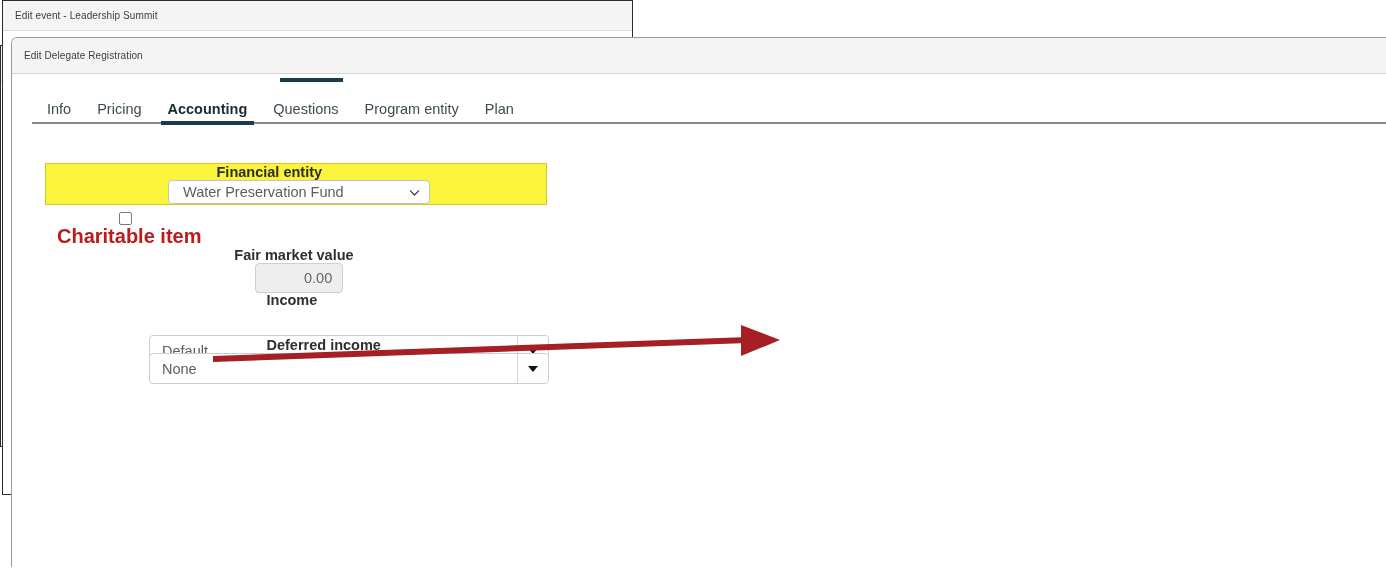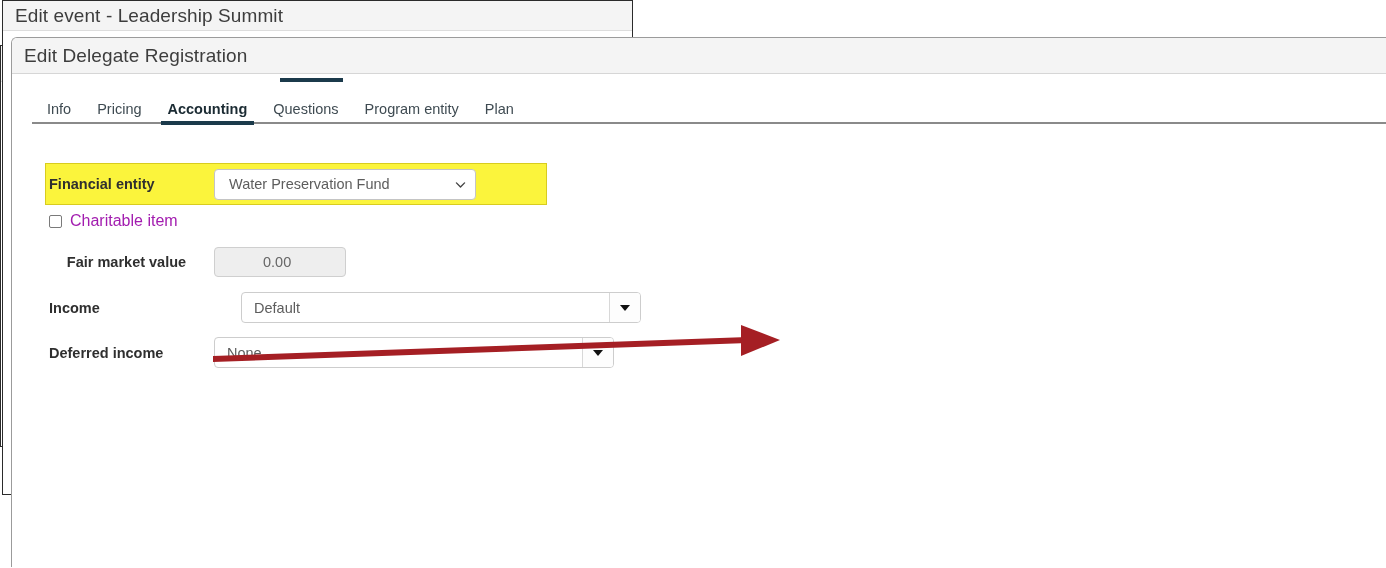--- a/index.html
+++ b/index.html
@@ -26,21 +26,21 @@
   .titlebar {
     background: #f4f4f4;
     border-bottom: 1px solid #dddddd;
     height: 30px;
     display: flex;
     align-items: center;
     padding-left: 12px;
     box-sizing: border-box;
   }
   .titlebar-text {
-    font-size: 19px;
+    font-size: 10px;
     color: #3d3d3d;
     letter-spacing: .1px;
   }
 
   
   .tabstrip {
     position: relative;
     display: flex;
     align-items: flex-end;
     padding-left: 44px;
@@ -84,20 +84,21 @@
     left: 2px;
     top: 0px;
     width: 631px;
     height: 495px;
   }
   #left-window .tabstrip { margin-top: 12px; }
 
   .form-row {
     display: flex;
     align-items: center;
+    flex-direction: column;
   }
   .field-label {
     font-size: 14.5px;
     color: #2f2f2f;
     font-weight: bold;
   }
 
   .select-box {
     border: 1px solid #c4c4c4;
     border-radius: 4px;
@@ -244,23 +245,23 @@
   .chk {
     width: 13px;
     height: 13px;
     border: 1px solid #7a7a7a;
     border-radius: 2px;
     background: #fff;
     box-sizing: border-box;
     display: inline-block;
   }
   .chk-label {
-    font-size: 16px;
-    color: #a21caf;
-    font-weight: normal;
+    font-size: 20px;
+    color: #b91c1c;
+    font-weight: bold;
   }
 
   .ro-input {
     border: 1px solid #cfcfcf;
     border-radius: 4px;
     background: #eeeeee;
     box-sizing: border-box;
     display: flex;
     align-items: center;
     padding-left: 12px;
@@ -414,21 +415,21 @@
       </div>
     </div>
 
     <div class="form-row" style="position:absolute; left:37px; top:174px;">
       <span class="chk"></span>
       <span class="chk-label" style="margin-left:8px;">Charitable item</span>
     </div>
 
     <div class="form-row" style="position:absolute; left:37px; top:209px; width:500px;">
       <div class="field-label" style="width:165px; text-align:center; padding-right:10px; box-sizing:border-box;">Fair market value</div>
-      <div class="ro-input" style="width:132px; height:30px;padding-left:48px;">
+      <div class="ro-input" style="width:88px; height:30px;padding-left:48px;">
         <span>0.00</span>
       </div>
     </div>
 
     <div class="form-row" style="position:absolute; left:37px; top:254px; width:600px;gap:27px;">
       <div class="field-label" style="width:165px;">Income</div>
       <div class="combo" style="width:400px; height:31px;">
         <span class="cval">Default</span>
         <span class="cbtn">
           <svg width="10" height="8" viewBox="0 0 10 8">

